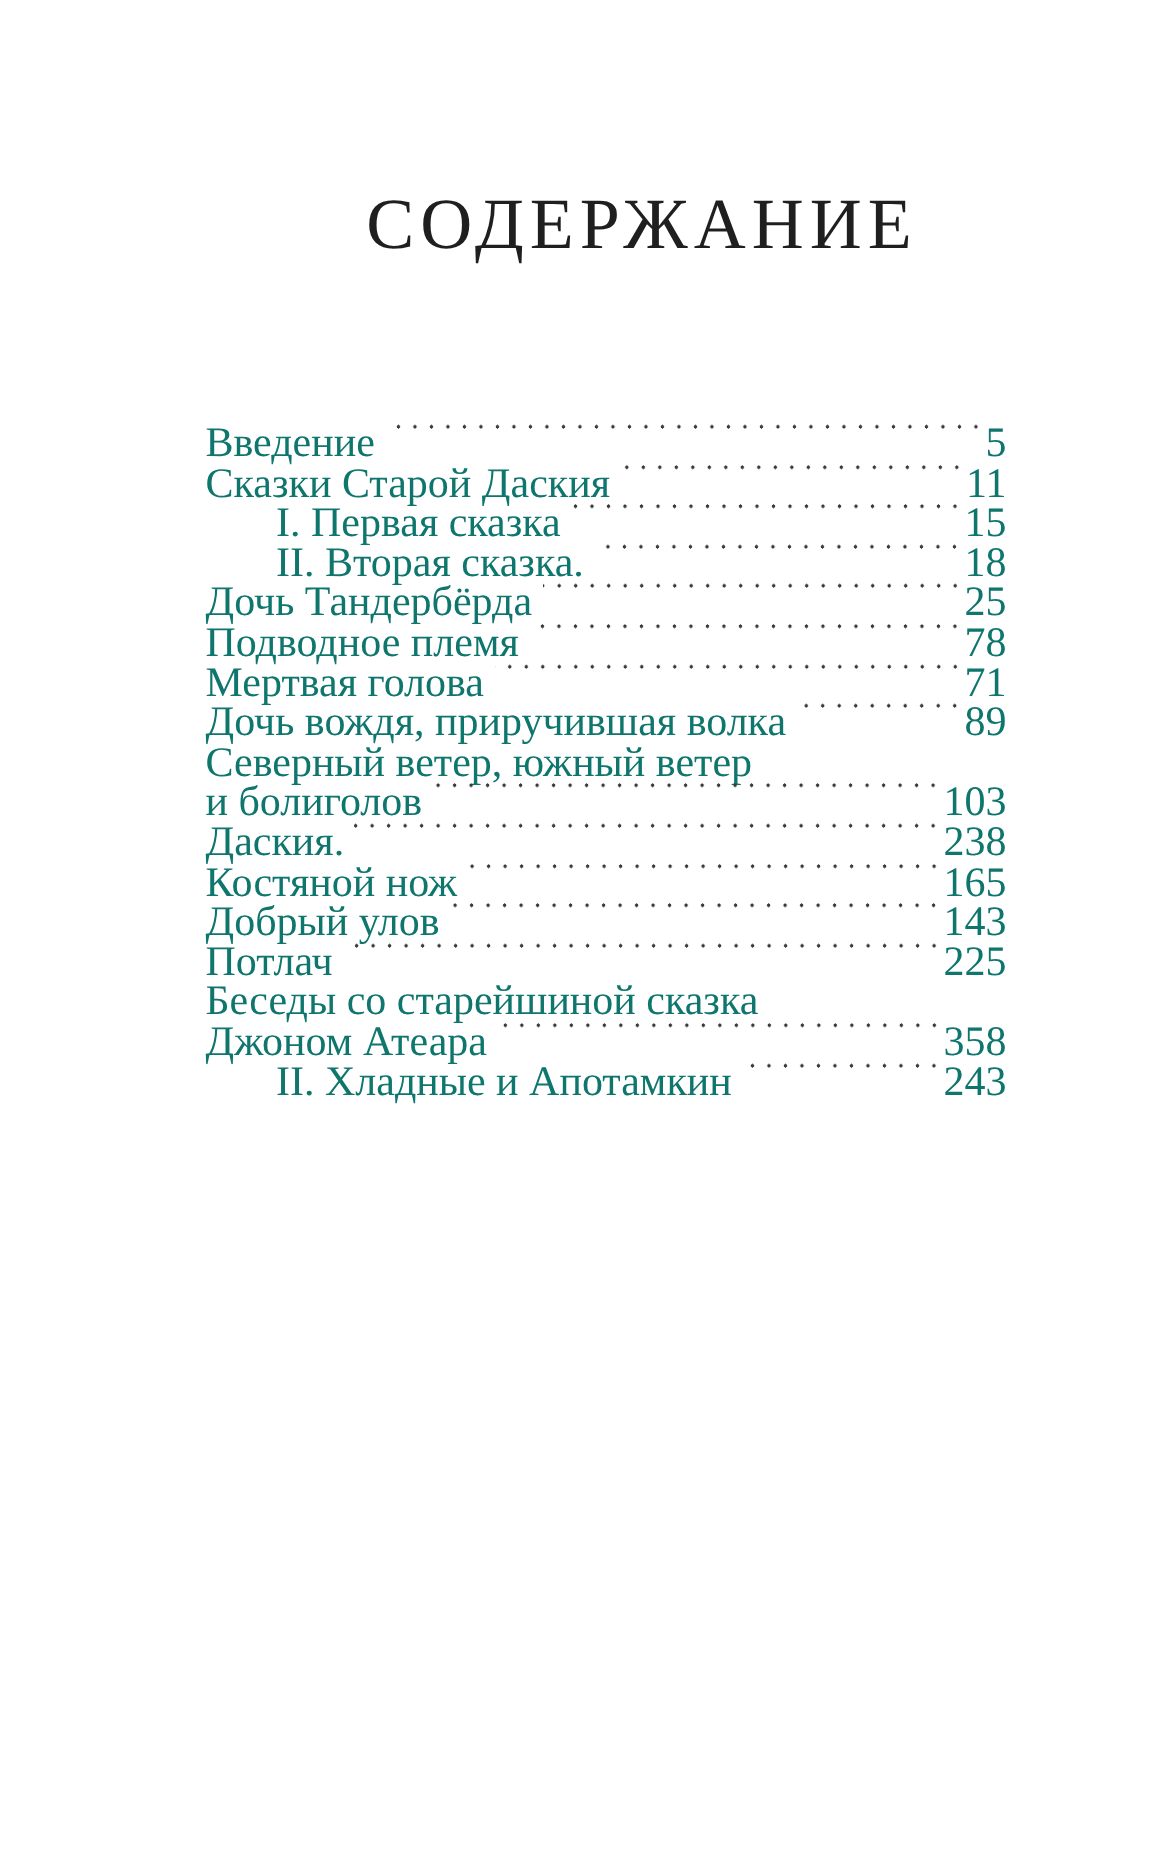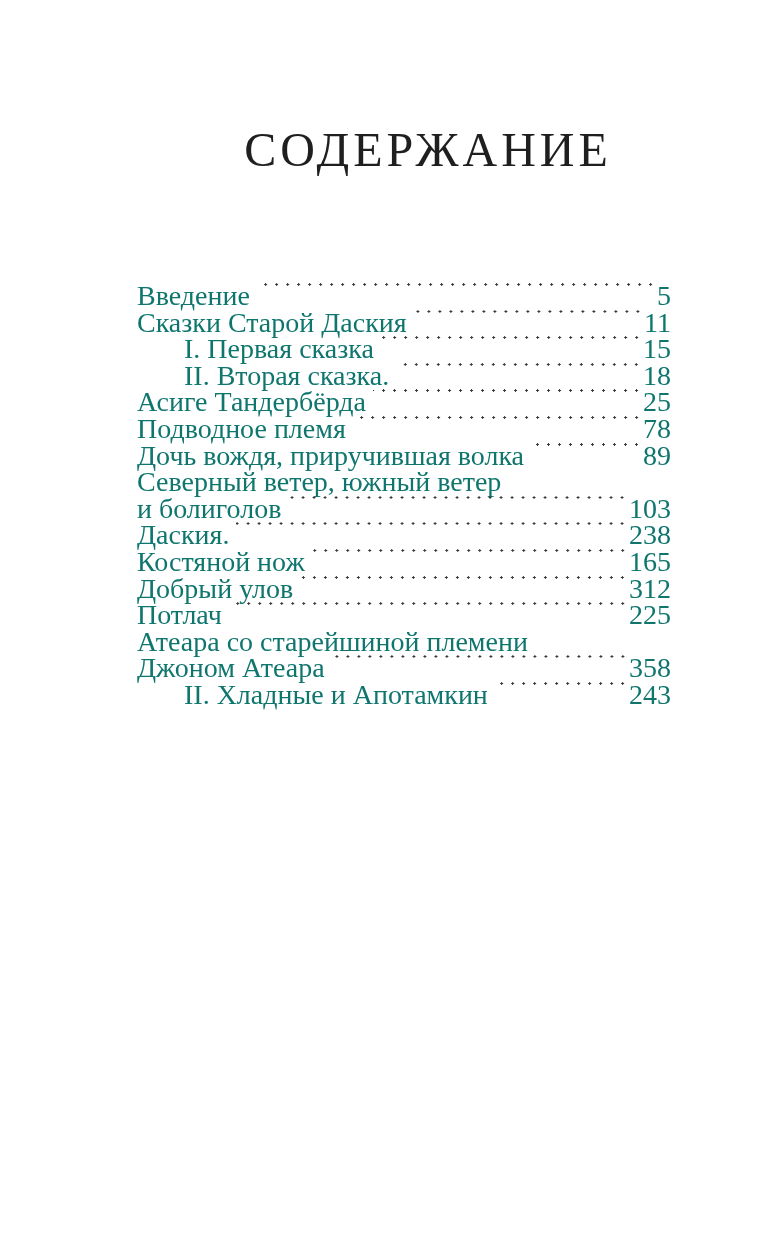--- a/index.html
+++ b/index.html
@@ -89,28 +89,33 @@
         <span class="toc-label">I. Первая сказка</span>
         <span class="dot-leader"></span>
         <span class="toc-page">15</span>
       </div>
       <div class="toc-row indent-1">
         <span class="toc-label">II. Вторая сказка.</span>
         <span class="dot-leader"></span>
         <span class="toc-page">18</span>
       </div>
       <div class="toc-row">
-        <span class="toc-label">Асиге Тандербёрда</span>
+        <span class="toc-label">Дочь Тандербёрда</span>
         <span class="dot-leader"></span>
         <span class="toc-page">25</span>
       </div>
       <div class="toc-row">
         <span class="toc-label">Подводное племя</span>
         <span class="dot-leader"></span>
         <span class="toc-page">78</span>
+      </div>
+      <div class="toc-row">
+        <span class="toc-label">Мертвая голова</span>
+        <span class="dot-leader"></span>
+        <span class="toc-page">71</span>
       </div>
       <div class="toc-row">
         <span class="toc-label">Дочь вождя, приручившая волка</span>
         <span class="dot-leader"></span>
         <span class="toc-page">89</span>
       </div>
       <div class="toc-row">
         <span class="toc-label">Северный ветер, южный ветер</span>
       </div>
       <div class="toc-row">
@@ -124,29 +129,29 @@
         <span class="toc-page">238</span>
       </div>
       <div class="toc-row">
         <span class="toc-label">Костяной нож</span>
         <span class="dot-leader"></span>
         <span class="toc-page">165</span>
       </div>
       <div class="toc-row">
         <span class="toc-label">Добрый улов</span>
         <span class="dot-leader"></span>
-        <span class="toc-page">312</span>
+        <span class="toc-page">143</span>
       </div>
       <div class="toc-row">
         <span class="toc-label">Потлач</span>
         <span class="dot-leader"></span>
         <span class="toc-page">225</span>
       </div>
       <div class="toc-row">
-        <span class="toc-label">Атеара со старейшиной племени</span>
+        <span class="toc-label">Беседы со старейшиной сказка</span>
       </div>
       <div class="toc-row">
         <span class="toc-label">Джоном Атеара</span>
         <span class="dot-leader"></span>
         <span class="toc-page">358</span>
       </div>
       <div class="toc-row indent-1">
         <span class="toc-label">II. Хладные и Апотамкин</span>
         <span class="dot-leader"></span>
         <span class="toc-page">243</span>

